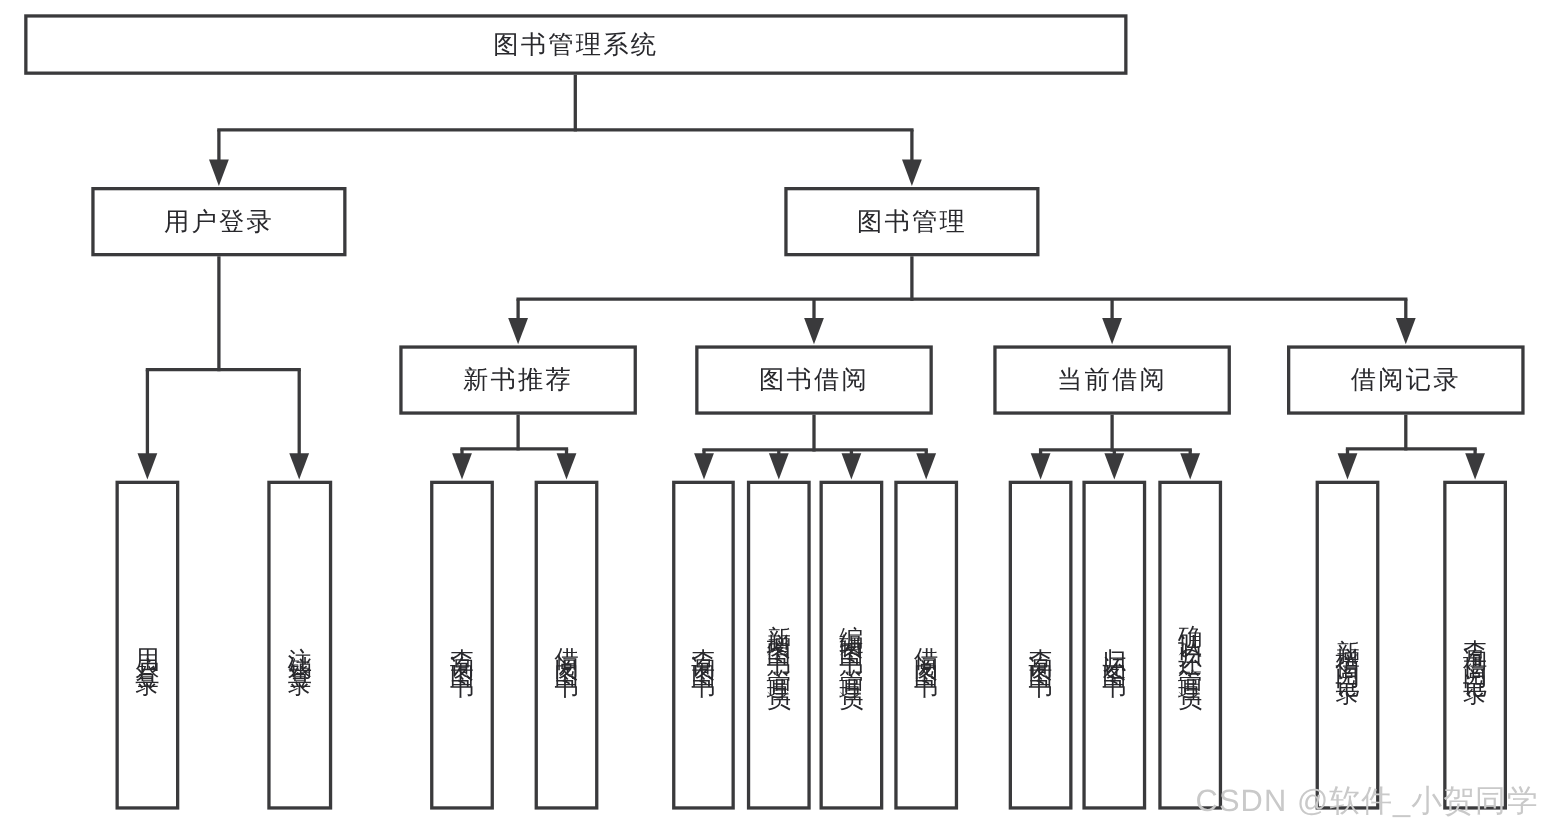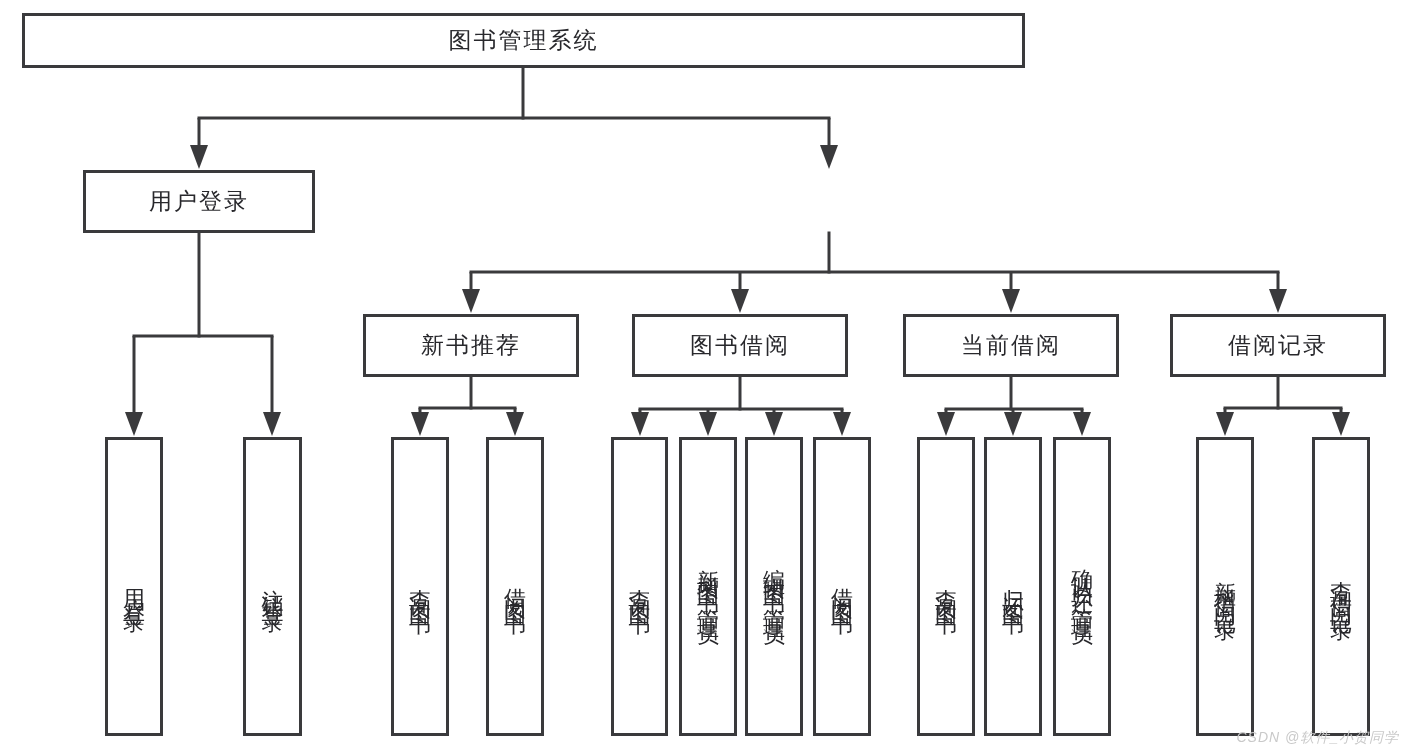--- a/index.html
+++ b/index.html
@@ -16,21 +16,21 @@
     display:flex;align-items:center;justify-content:center;
     color:#28282c;
   }
   .h-label{font-size:23px;letter-spacing:2px;white-space:nowrap;}
   .leaf{
     writing-mode:vertical-rl;text-orientation:mixed;
     font-size:22px;letter-spacing:8px;line-height:1.0;
   }
   #watermark{
     position:absolute;right:6px;bottom:0px;z-index:3;
-    font-size:14px;color:#c9c9c9;letter-spacing:1px;white-space:nowrap;font-style:italic;
+    font-size:28px;color:#c9c9c9;letter-spacing:1px;white-space:nowrap;
   }
 </style>
 </head>
 <body>
 
 <div id="stage">
 
   <svg id="wires" width="1405" height="747" viewBox="0 0 1405 747">
       <line x1="523" y1="68" x2="523" y2="118" stroke="#3a3a3c" stroke-width="3" stroke-linecap="square"></line>
       <line x1="199" y1="118" x2="829" y2="118" stroke="#3a3a3c" stroke-width="3" stroke-linecap="square"></line>
@@ -82,20 +82,21 @@
       <polygon points="1073,412 1091,412 1082,436" fill="#3a3a3c"></polygon>
       <line x1="1225" y1="408" x2="1225" y2="416" stroke="#3a3a3c" stroke-width="3"></line>
       <polygon points="1216,412 1234,412 1225,436" fill="#3a3a3c"></polygon>
       <line x1="1341" y1="408" x2="1341" y2="416" stroke="#3a3a3c" stroke-width="3"></line>
       <polygon points="1332,412 1350,412 1341,436" fill="#3a3a3c"></polygon>
     </svg>
 
   <div class="node h-label" style="left:22px;top:13px;width:1003px;height:55px;">图书管理系统</div>
 
   <div class="node h-label" style="left:83px;top:170px;width:232px;height:63px;">用户登录</div>
+  <div class="node h-label" style="left:713px;top:170px;width:232px;height:63px;">图书管理</div>
 
   <div class="node h-label" style="left:363px;top:314px;width:216px;height:63px;">新书推荐</div>
   <div class="node h-label" style="left:632px;top:314px;width:216px;height:63px;">图书借阅</div>
   <div class="node h-label" style="left:903px;top:314px;width:216px;height:63px;font-family:Liberation Serif, serif;">当前借阅</div>
   <div class="node h-label" style="left:1170px;top:314px;width:216px;height:63px;">借阅记录</div>
 
   <div class="node leaf" style="left:105px;top:437px;width:58px;height:299px;">用户登录</div>
   <div class="node leaf" style="left:243px;top:437px;width:59px;height:299px;">注销登录</div>
 
   <div class="node leaf" style="left:391px;top:437px;width:58px;height:299px;">查询图书</div>

